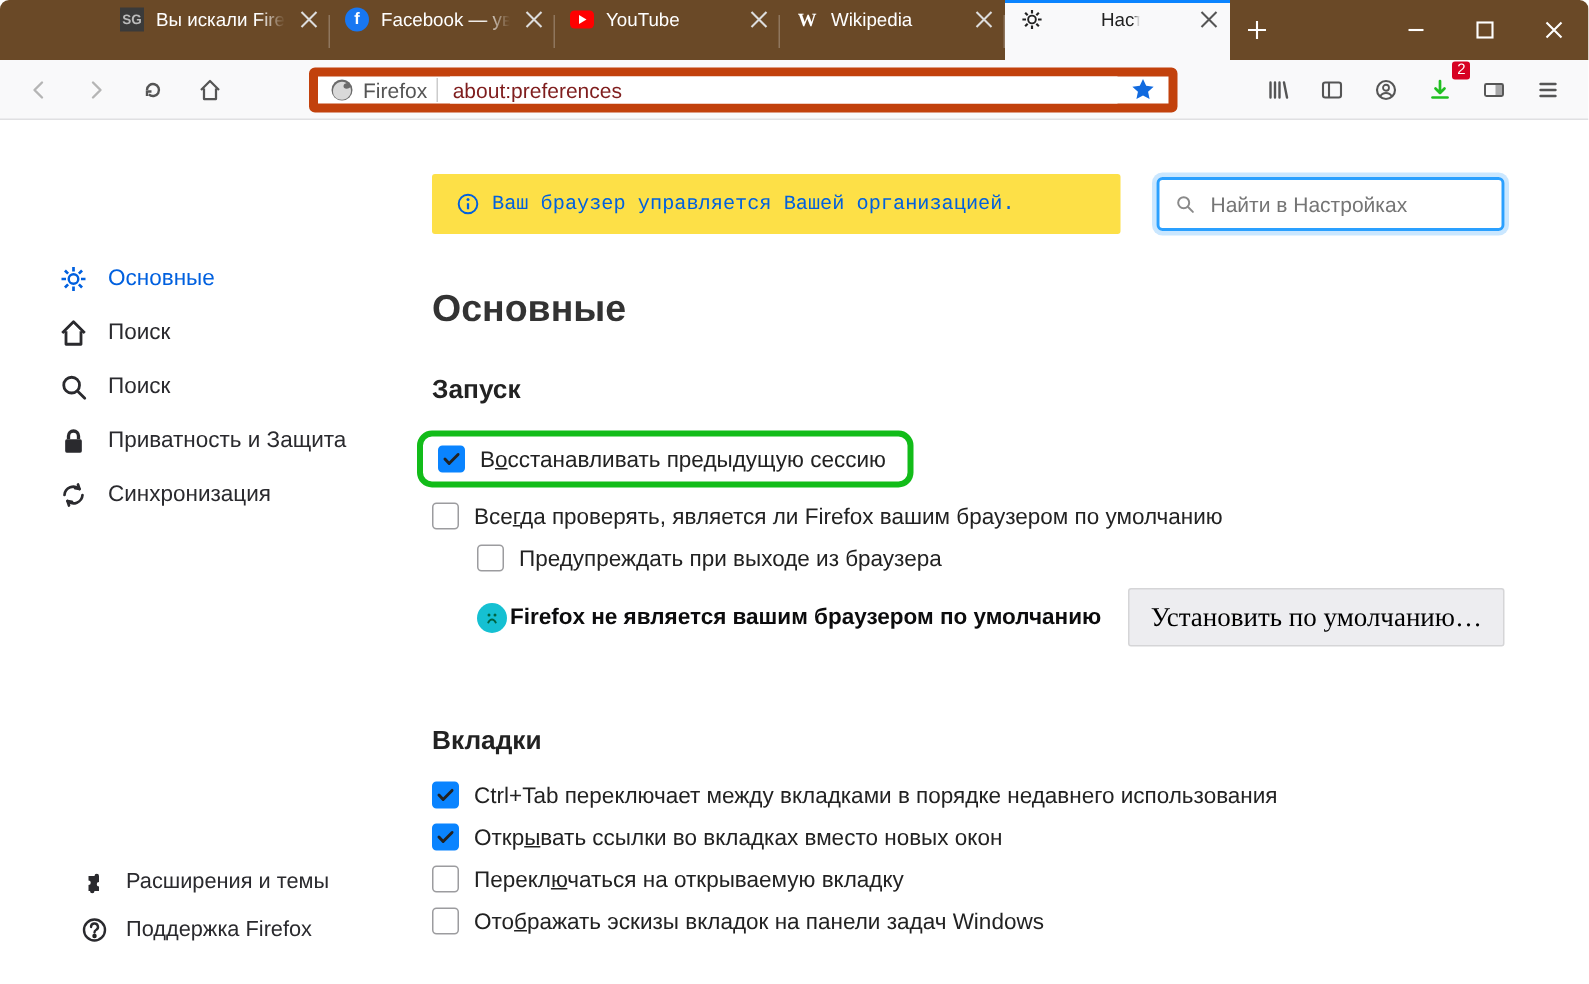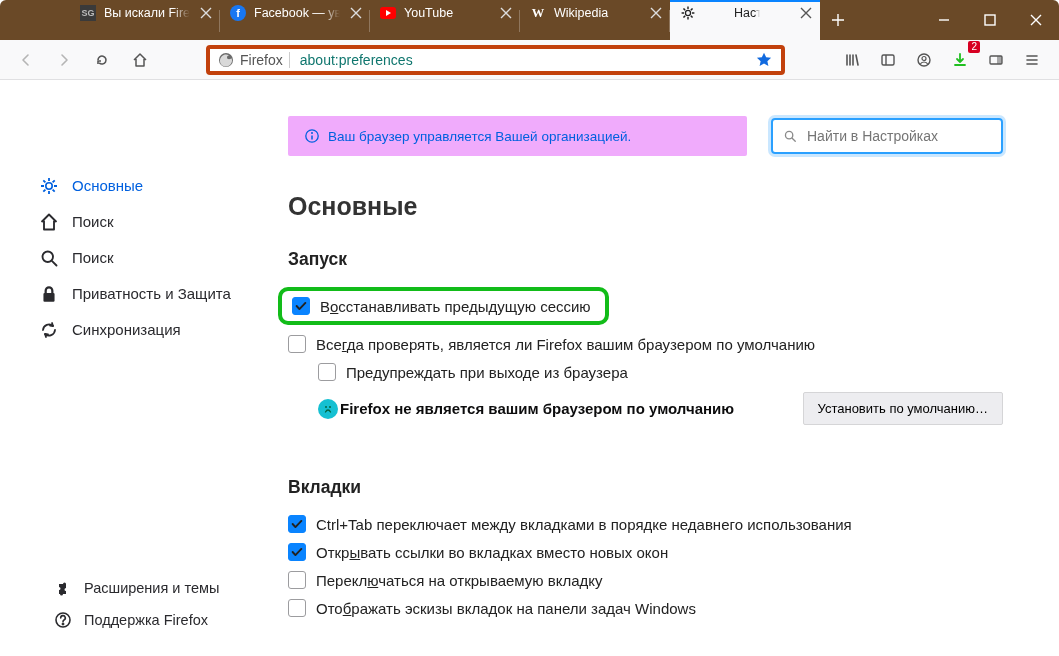--- a/index.html
+++ b/index.html
@@ -80,30 +80,30 @@
   }
   .nav-btn {
     width:32px; height:32px; border-radius:4px;
     display:flex;align-items:center;justify-content:center;
     color:#555;
   }
   .nav-btn.disabled { color:#b5b5b5; }
   .urlbar {
     flex: 1 1 auto;
     height: 30px;
-    border: 4px solid #c2410c;
+    border: 6px solid #c2410c;
     border-radius: 4px;
     background:#fff;
     display:flex; align-items:center;
     gap:8px; padding: 0 8px;
     color:#545454;
   }
   .urlbar .identity { display:flex;align-items:center;gap:6px;color:#5a5a5a;}
   .urlbar .identity .sep{ width:1px;height:16px;background:#ccc;}
-  .urlbar input { flex:1; border:none; outline:none; font-size:14px; color:#0f766e;}
+  .urlbar input { flex:1; border:none; outline:none; font-size:14px; color:#7f1d1d;}
   .urlbar .star { color:#116adf; }
   .toolbar-icons { display:flex; gap:2px; align-items:center; }
   .toolbar-icons .nav-btn { width:34px; }
 
   
   .page {
     position:absolute; top:80px; left:0; right:0; bottom:0;
     display:flex;
     background:#fff;
   }
@@ -135,23 +135,23 @@
   .content {
     flex:1 1 auto;
     padding: 36px 56px 0 36px;
     overflow:hidden;
     position:relative;
   }
   .topstrip {
     display:flex; gap:24px; align-items:center; margin-bottom:36px;
   }
   .org-banner {
-    flex:1; background:#f0abfc; border-radius:2px;
+    flex:1; background:#fde047; border-radius:2px;
     padding: 12px 16px; font-size:13.5px;
-    display:flex; align-items:center; gap:8px;
+    display:flex; align-items:center; gap:8px;font-family:Liberation Mono, monospace;
   }
   .org-banner a { color: var(--link); text-decoration:none; }
   .org-banner .info-icon { color: var(--link); }
   .search-pref {
     width: 232px; height:36px;
     border: 2px solid #2aa0ff; border-radius:4px;
     box-shadow: 0 0 0 3px rgba(42,160,255,.25);
     display:flex; align-items:center; gap:8px;
     padding: 0 10px; color:#8a8a8a;
   }
@@ -183,21 +183,21 @@
     display:flex; align-items:center; gap:2px; padding:6px 0 6px 30px;
     font-size:15px;
   }
   .default-row .sad {
     width:20px;height:20px;border-radius:50%;background:#15c0d2;
     display:flex;align-items:center;justify-content:center;
   }
   .btn-default {
     margin-left:auto;
     background: var(--btn-bg); border:1px solid #d5d5d7;
-    padding: 8px 14px; font-size:13px; border-radius:2px;
+    padding: 8px 14px; font-size:18px; border-radius:2px;font-family:Liberation Serif, serif;
   }
   .tabs-section { margin-top:46px; }
 
   
   .dl-wrap{position:relative;}
   .dl-badge{
     position:absolute; top:-3px; right:-3px;
     background:#d70022; color:#fff; font-size:10px; line-height:12px;
     padding:0 3px; border-radius:2px;
   }

